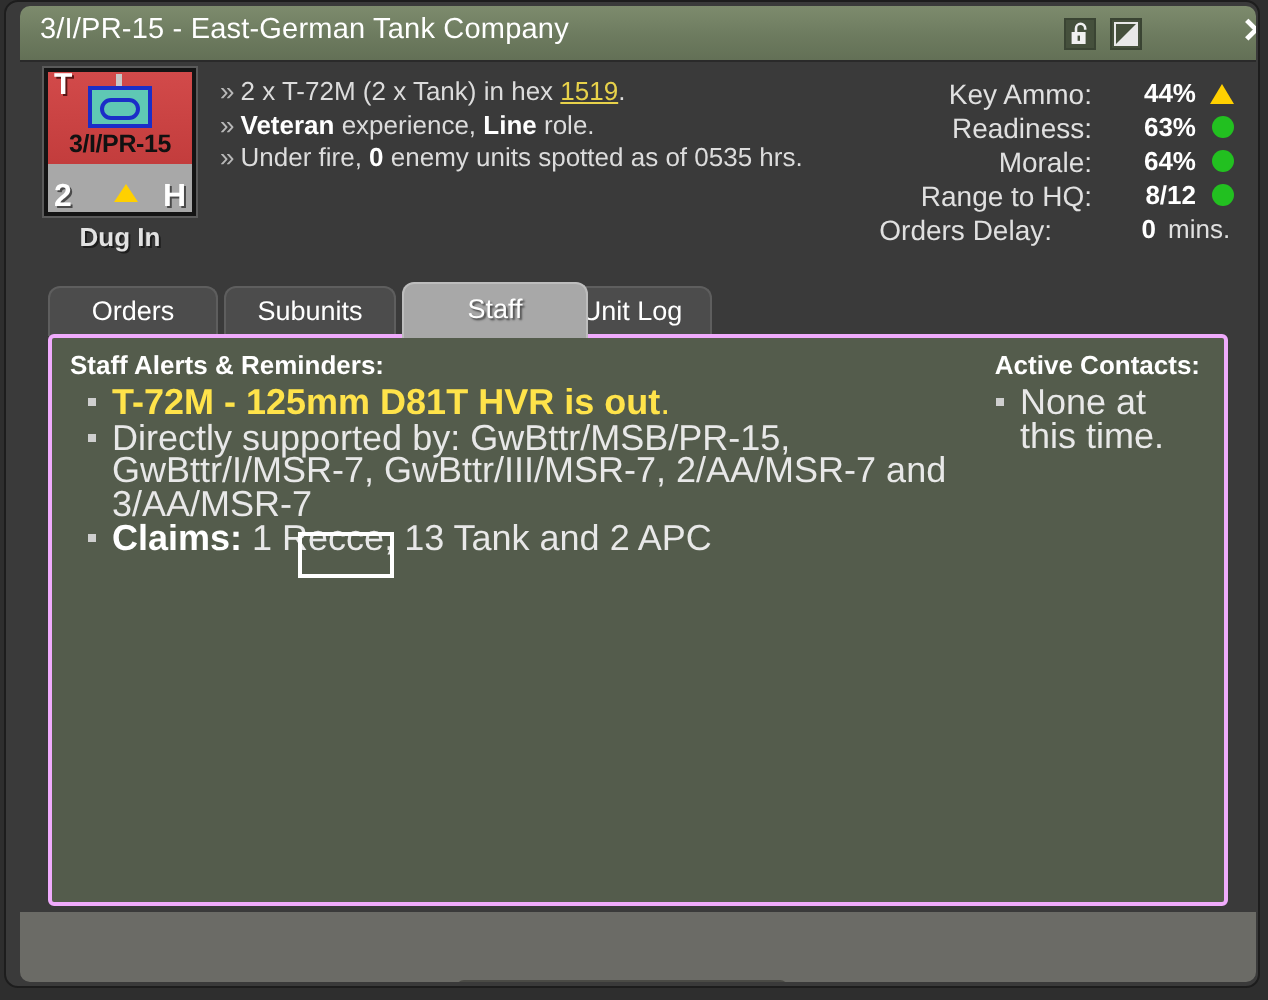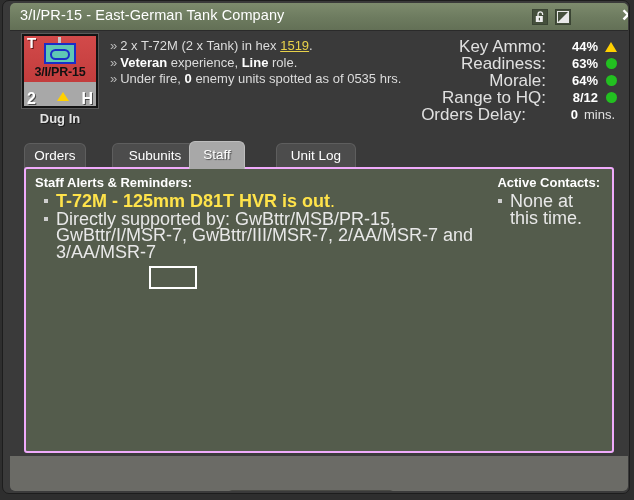--- a/index.html
+++ b/index.html
@@ -201,21 +201,21 @@
     width: 200px;
   }
   .stat-row {
     display: flex;
     align-items: center;
     justify-content: flex-end;
     height: 17px;
     margin-bottom: 0px;
   }
   .stat-label {
-    font-size: 17px;
+    font-size: 14px;
     color: #e0e0e0;
     text-align: right;
   }
   .stat-value {
     font-size: 13px;
     font-weight: bold;
     color: #ffffff;
     width: 52px;
     text-align: right;
     padding-right: 6px;
@@ -448,33 +448,34 @@
               </span>
           </div>
           <div class="stat-row">
             <span class="stat-label">Orders Delay:</span>
             <span class="stat-value">0</span>
             <span class="stat-slot stat-unit" style="width:34px;justify-content:flex-start;">mins.</span>
           </div>
         </div>
 
         <div class="tabs">
-          <div class="tab" style="left:0px;   width:62px;">Orders</div>
+          <div class="tab" style="left:0px;   width:85px;">Orders</div>
           <div class="tab" style="left:88px;  width:86px;">Subunits</div>
-          <div class="tab active" style="left:165px; width:56px;">Staff</div>
+          <div class="tab active" style="left:177px; width:93px;">Staff</div>
           <div class="tab" style="left:252px; width:80px;">Unit Log</div>
         </div>
 
         <div class="content-panel">
           <div class="staff-title">Staff Alerts &amp; Reminders:</div>
           <div class="contacts-title">Active Contacts:</div>
 
           <div class="bullet-list">
             <div class="bullet-item alert"><span>T-72M - 125mm D81T HVR is out</span><span class="tail">.</span></div>
             <div class="bullet-item">Directly supported by: GwBttr/MSB/PR-15, GwBttr/I/MSR-7, GwBttr/III/MSR-7, 2/AA/MSR-7 and 3/AA/MSR-7</div>
+            <div class="bullet-item"><span class="b">Claims:</span><span> 1 Recce, 13 Tank and 2 APC</span></div>
           </div>
 
           <div class="contacts-list">
             <div class="bullet-item">None at this time.</div>
           </div>
 
           <div class="highlight-box"></div>
         </div>
 
         <div class="footer">

